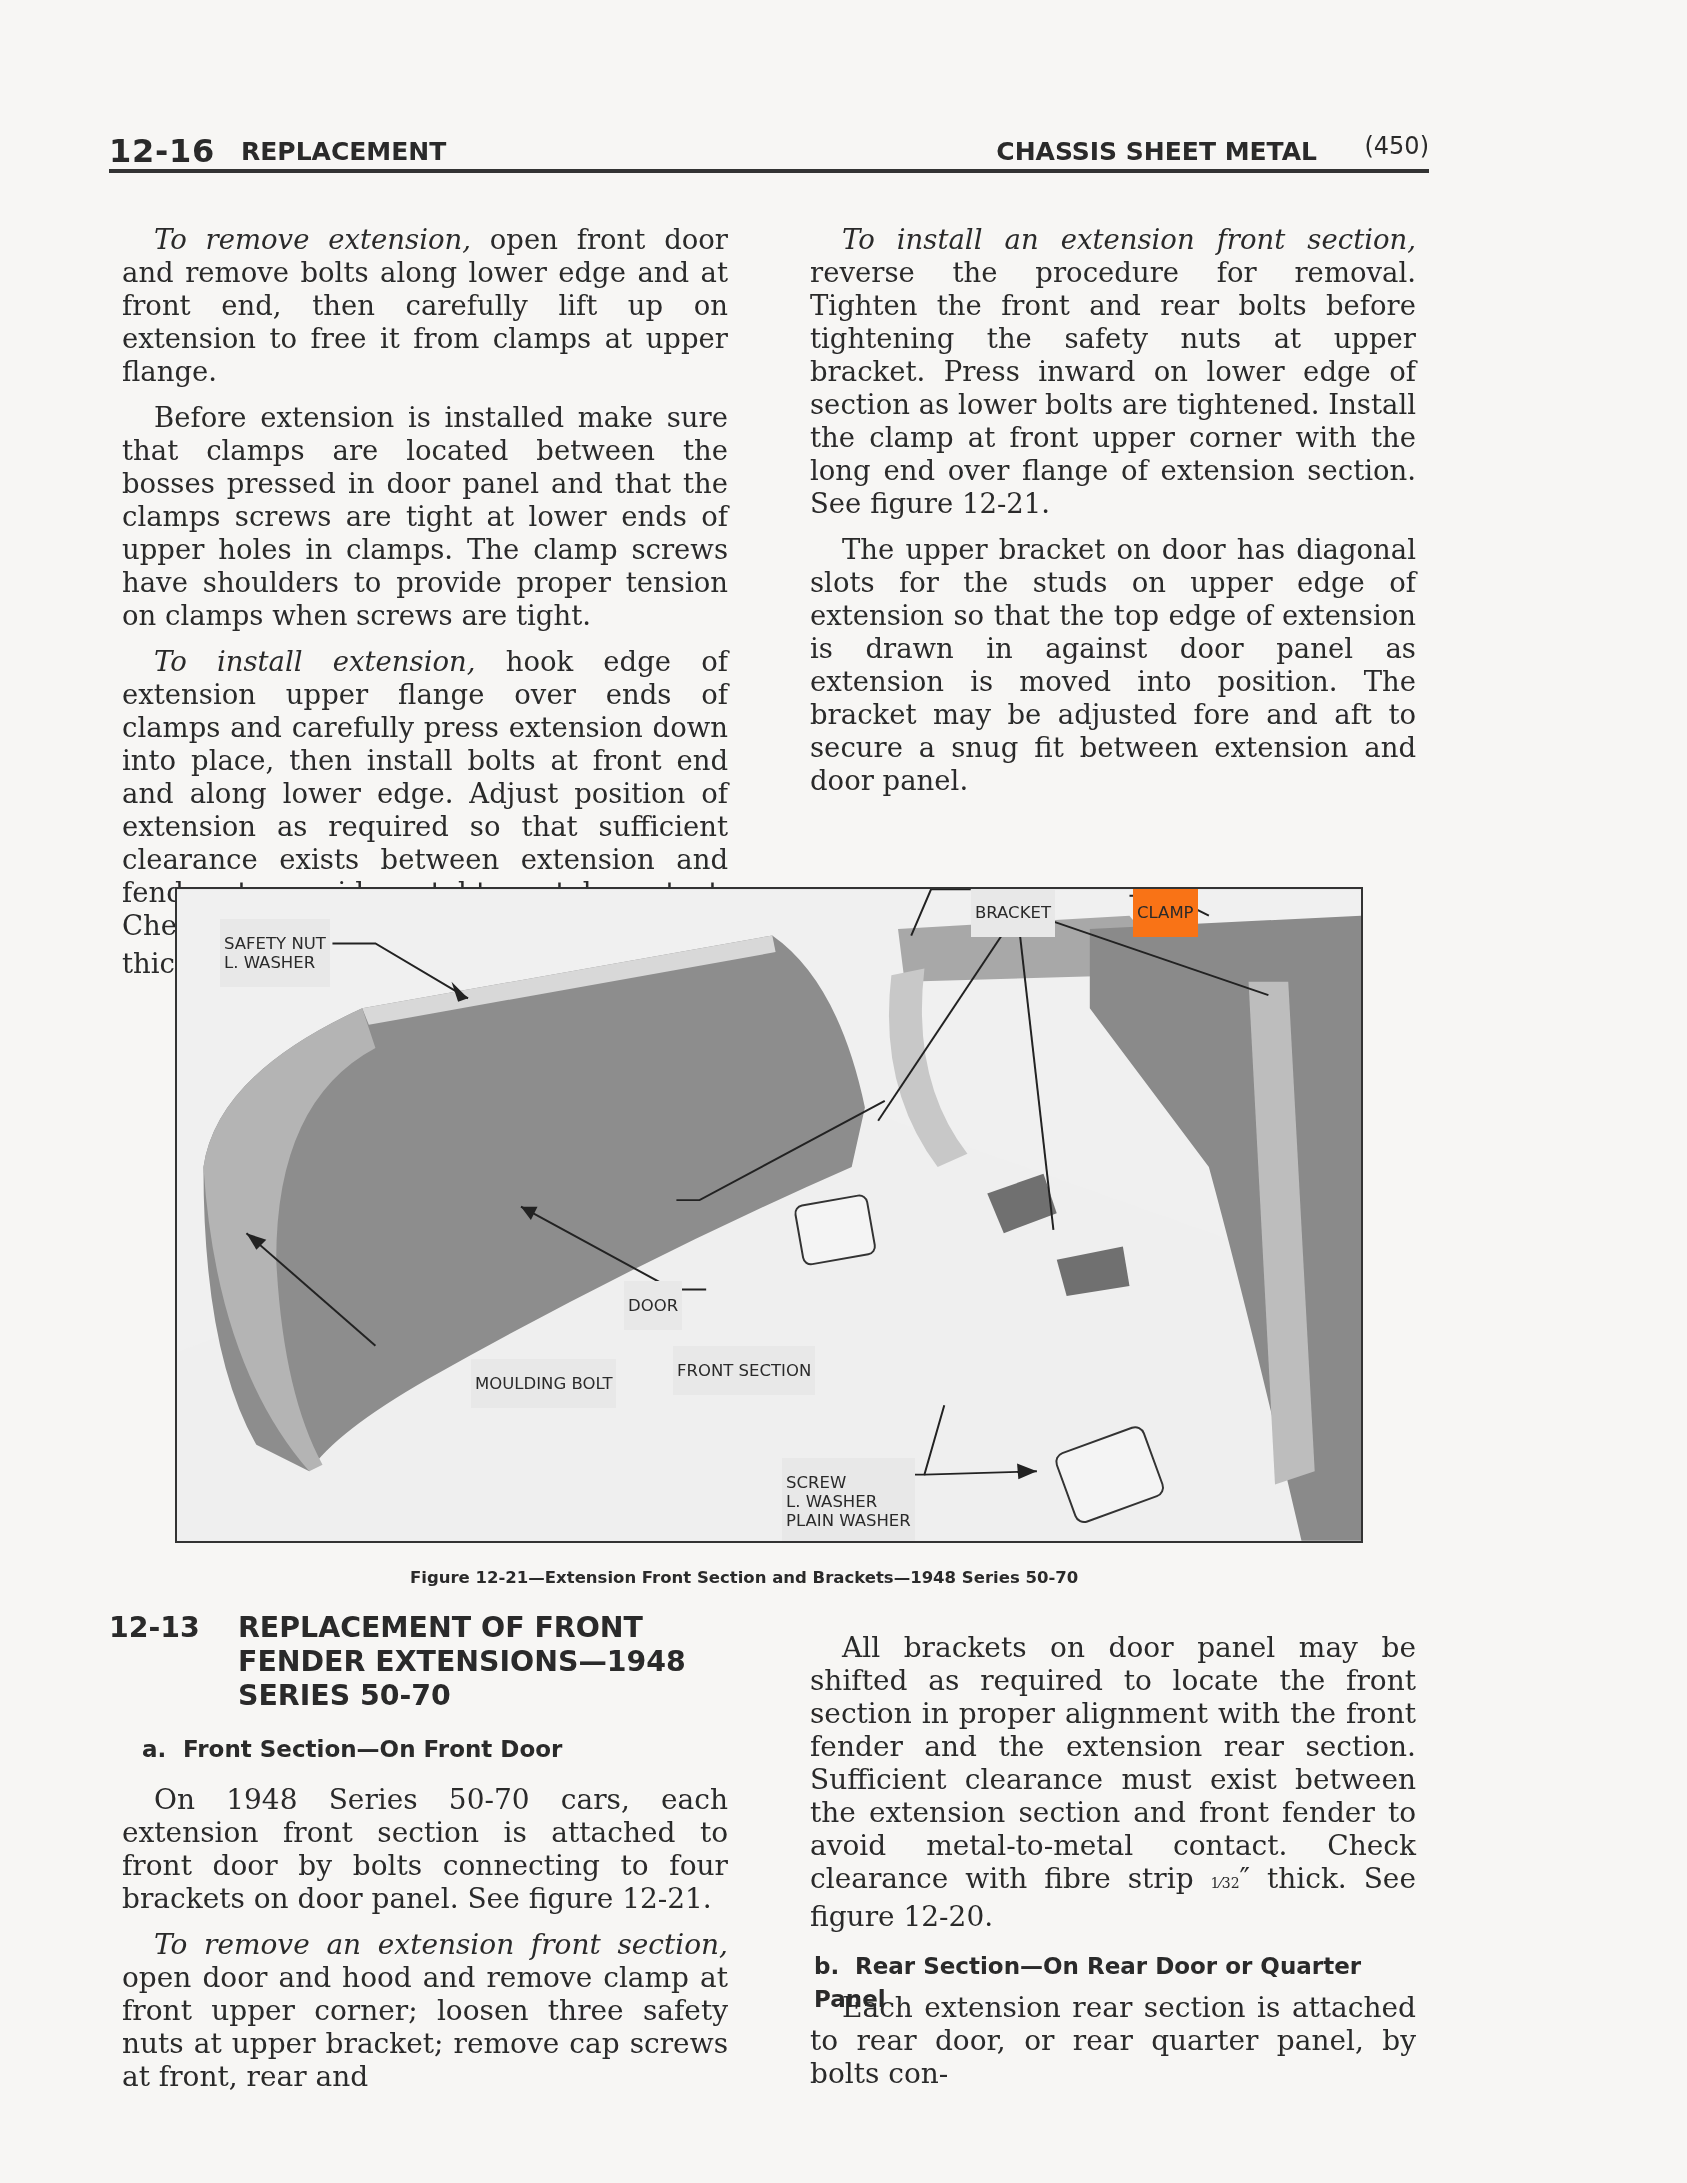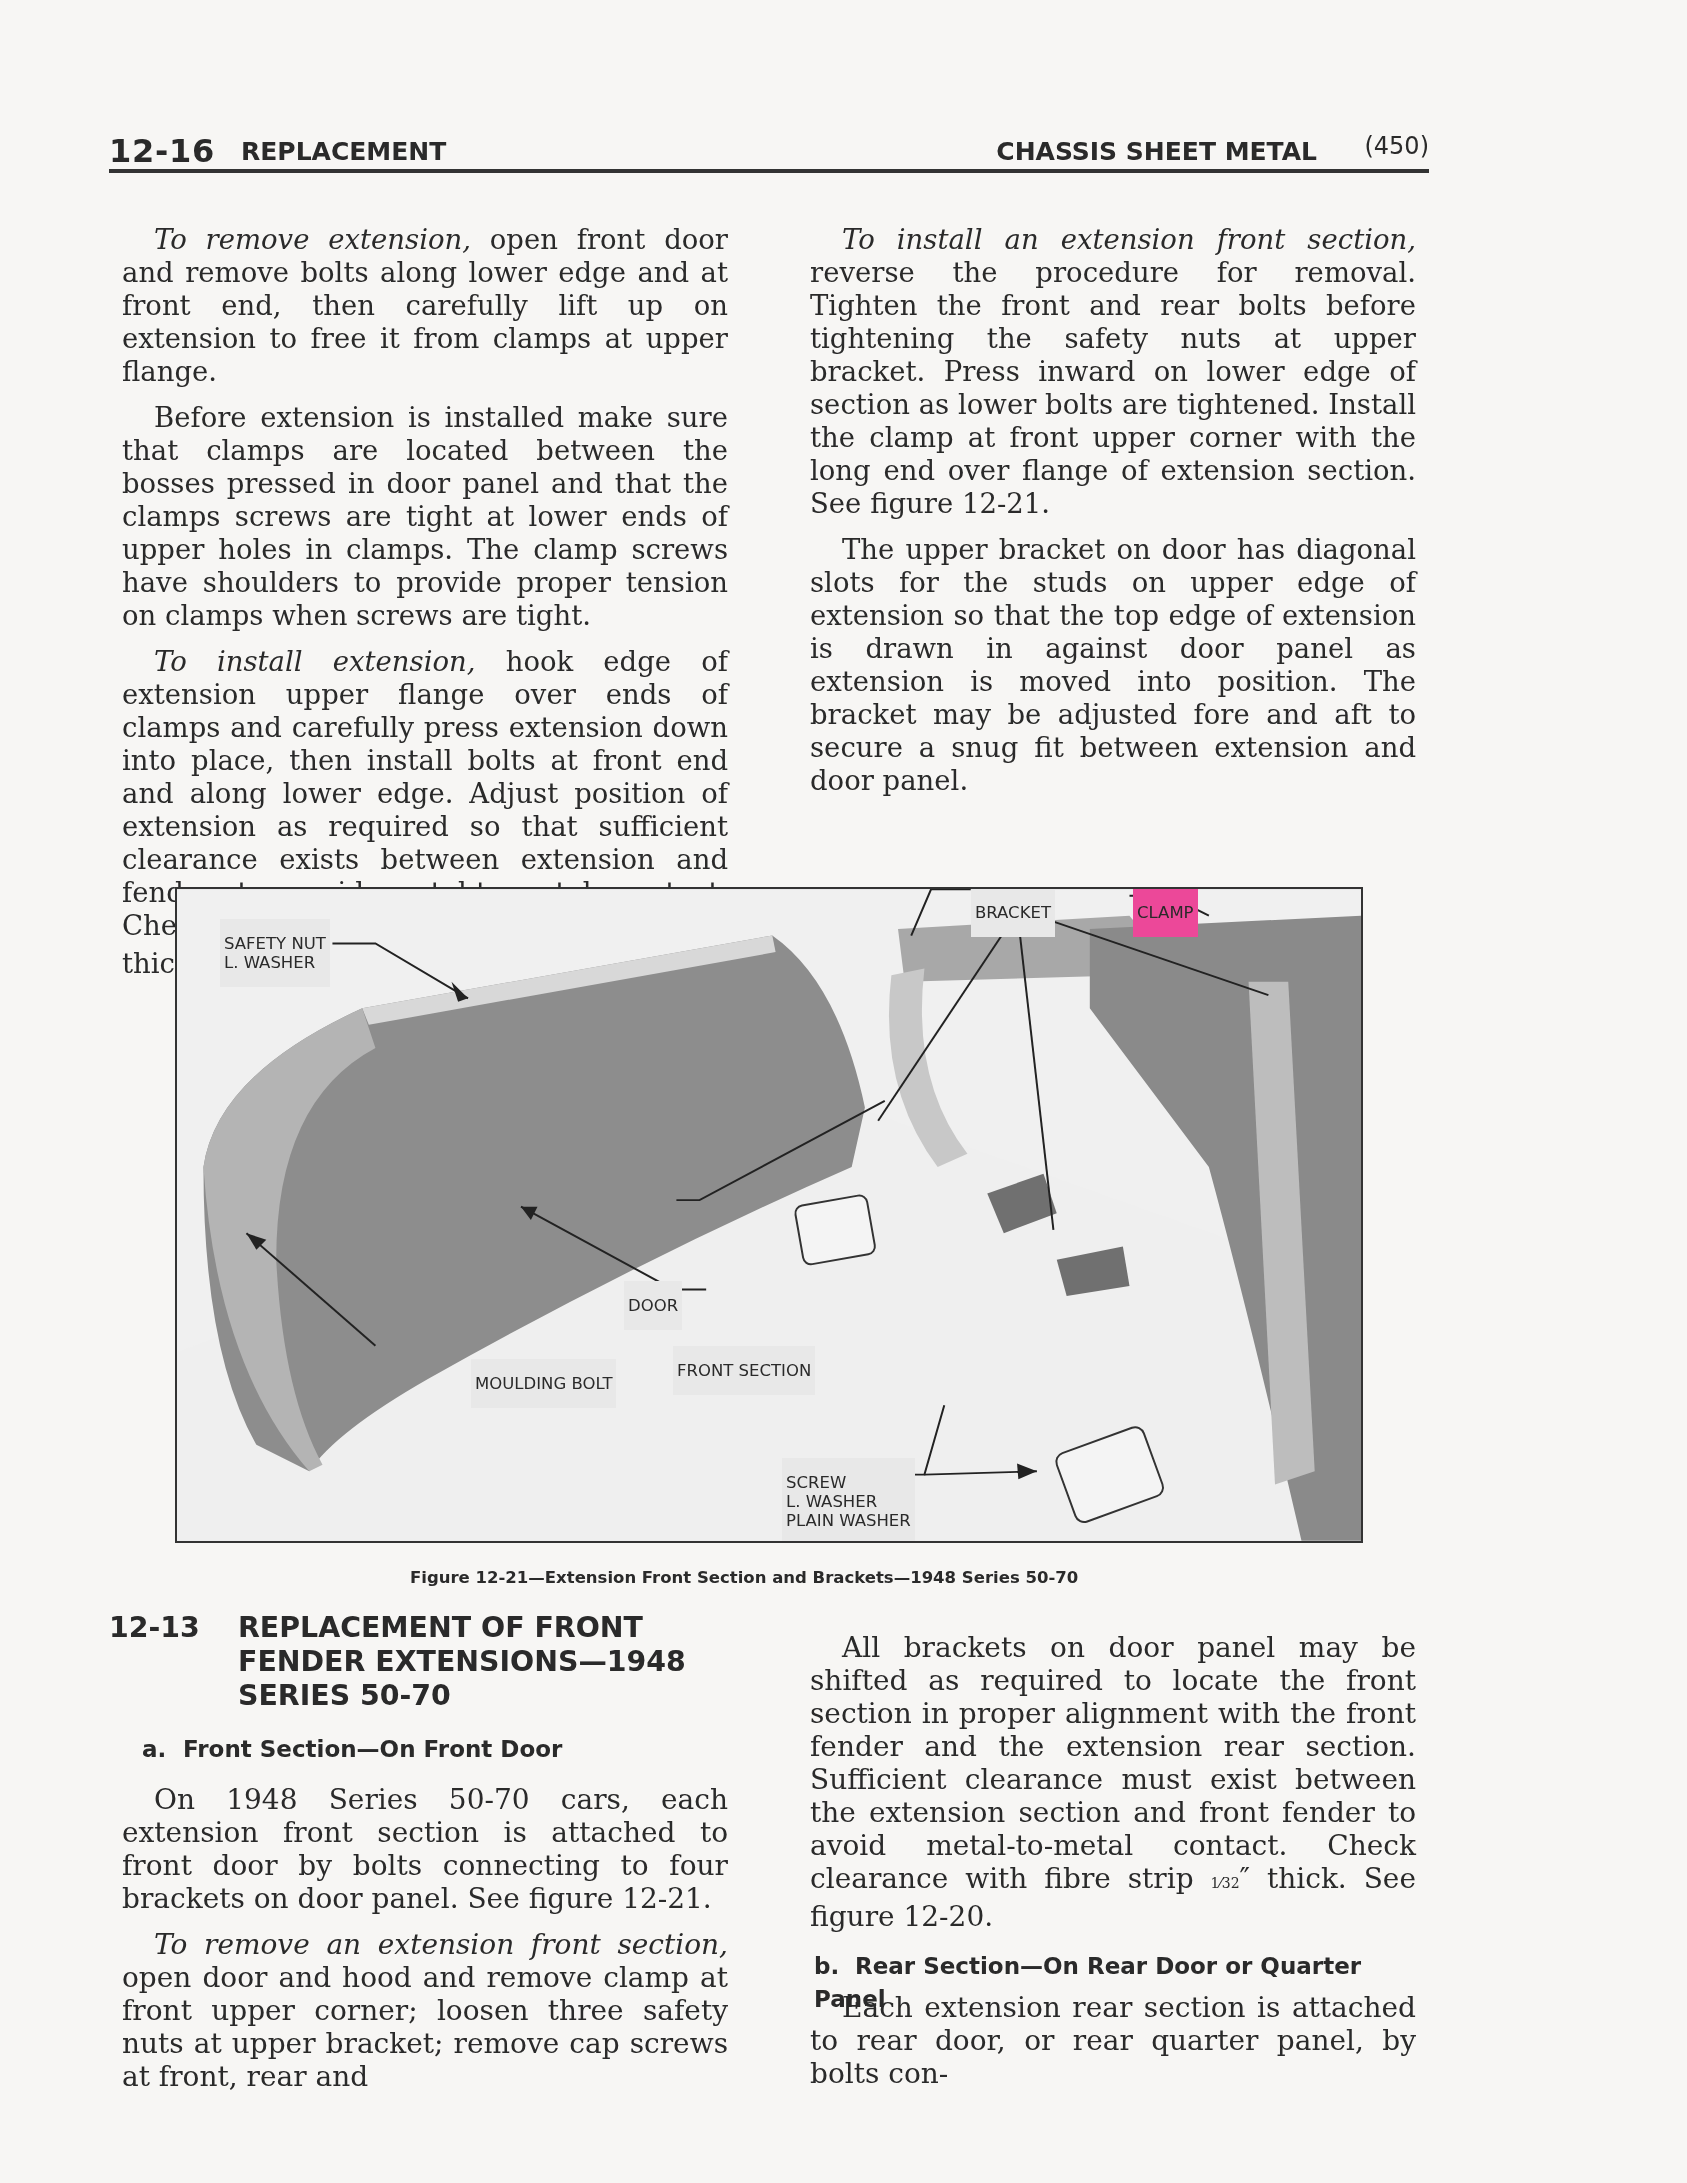--- a/index.html
+++ b/index.html
@@ -108,21 +108,21 @@
     <g fill="#222">
       <polygon points="440,165 415,140 425,170"></polygon>
       <polygon points="105,520 135,530 120,545"></polygon>
       <polygon points="520,480 545,480 535,500"></polygon>
       <polygon points="1300,880 1270,868 1272,892"></polygon>
     </g>
   </svg>
   <div class="flabel" style="left:43px; top:30px;">SAFETY NUT
 L. WASHER</div>
   <div class="flabel" style="left:794px; top:-1.3px;">BRACKET</div>
-  <div class="flabel" style="left:956px; top:-1.3px; background:#ec4899;">CLAMP</div>
+  <div class="flabel" style="left:956px; top:-1.3px; background:#f97316;">CLAMP</div>
   <div class="flabel" style="left:447px; top:392px;">DOOR</div>
   <div class="flabel" style="left:496px; top:457px;">FRONT SECTION</div>
   <div class="flabel" style="left:294px; top:470px;">MOULDING BOLT</div>
   <div class="flabel" style="left:605px; top:569px;">SCREW
 L. WASHER
 PLAIN WASHER</div>
 </div>
 <div class="caption">Figure 12-21—Extension Front Section and Brackets—1948 Series 50-70</div>
 
 <div class="h2">

